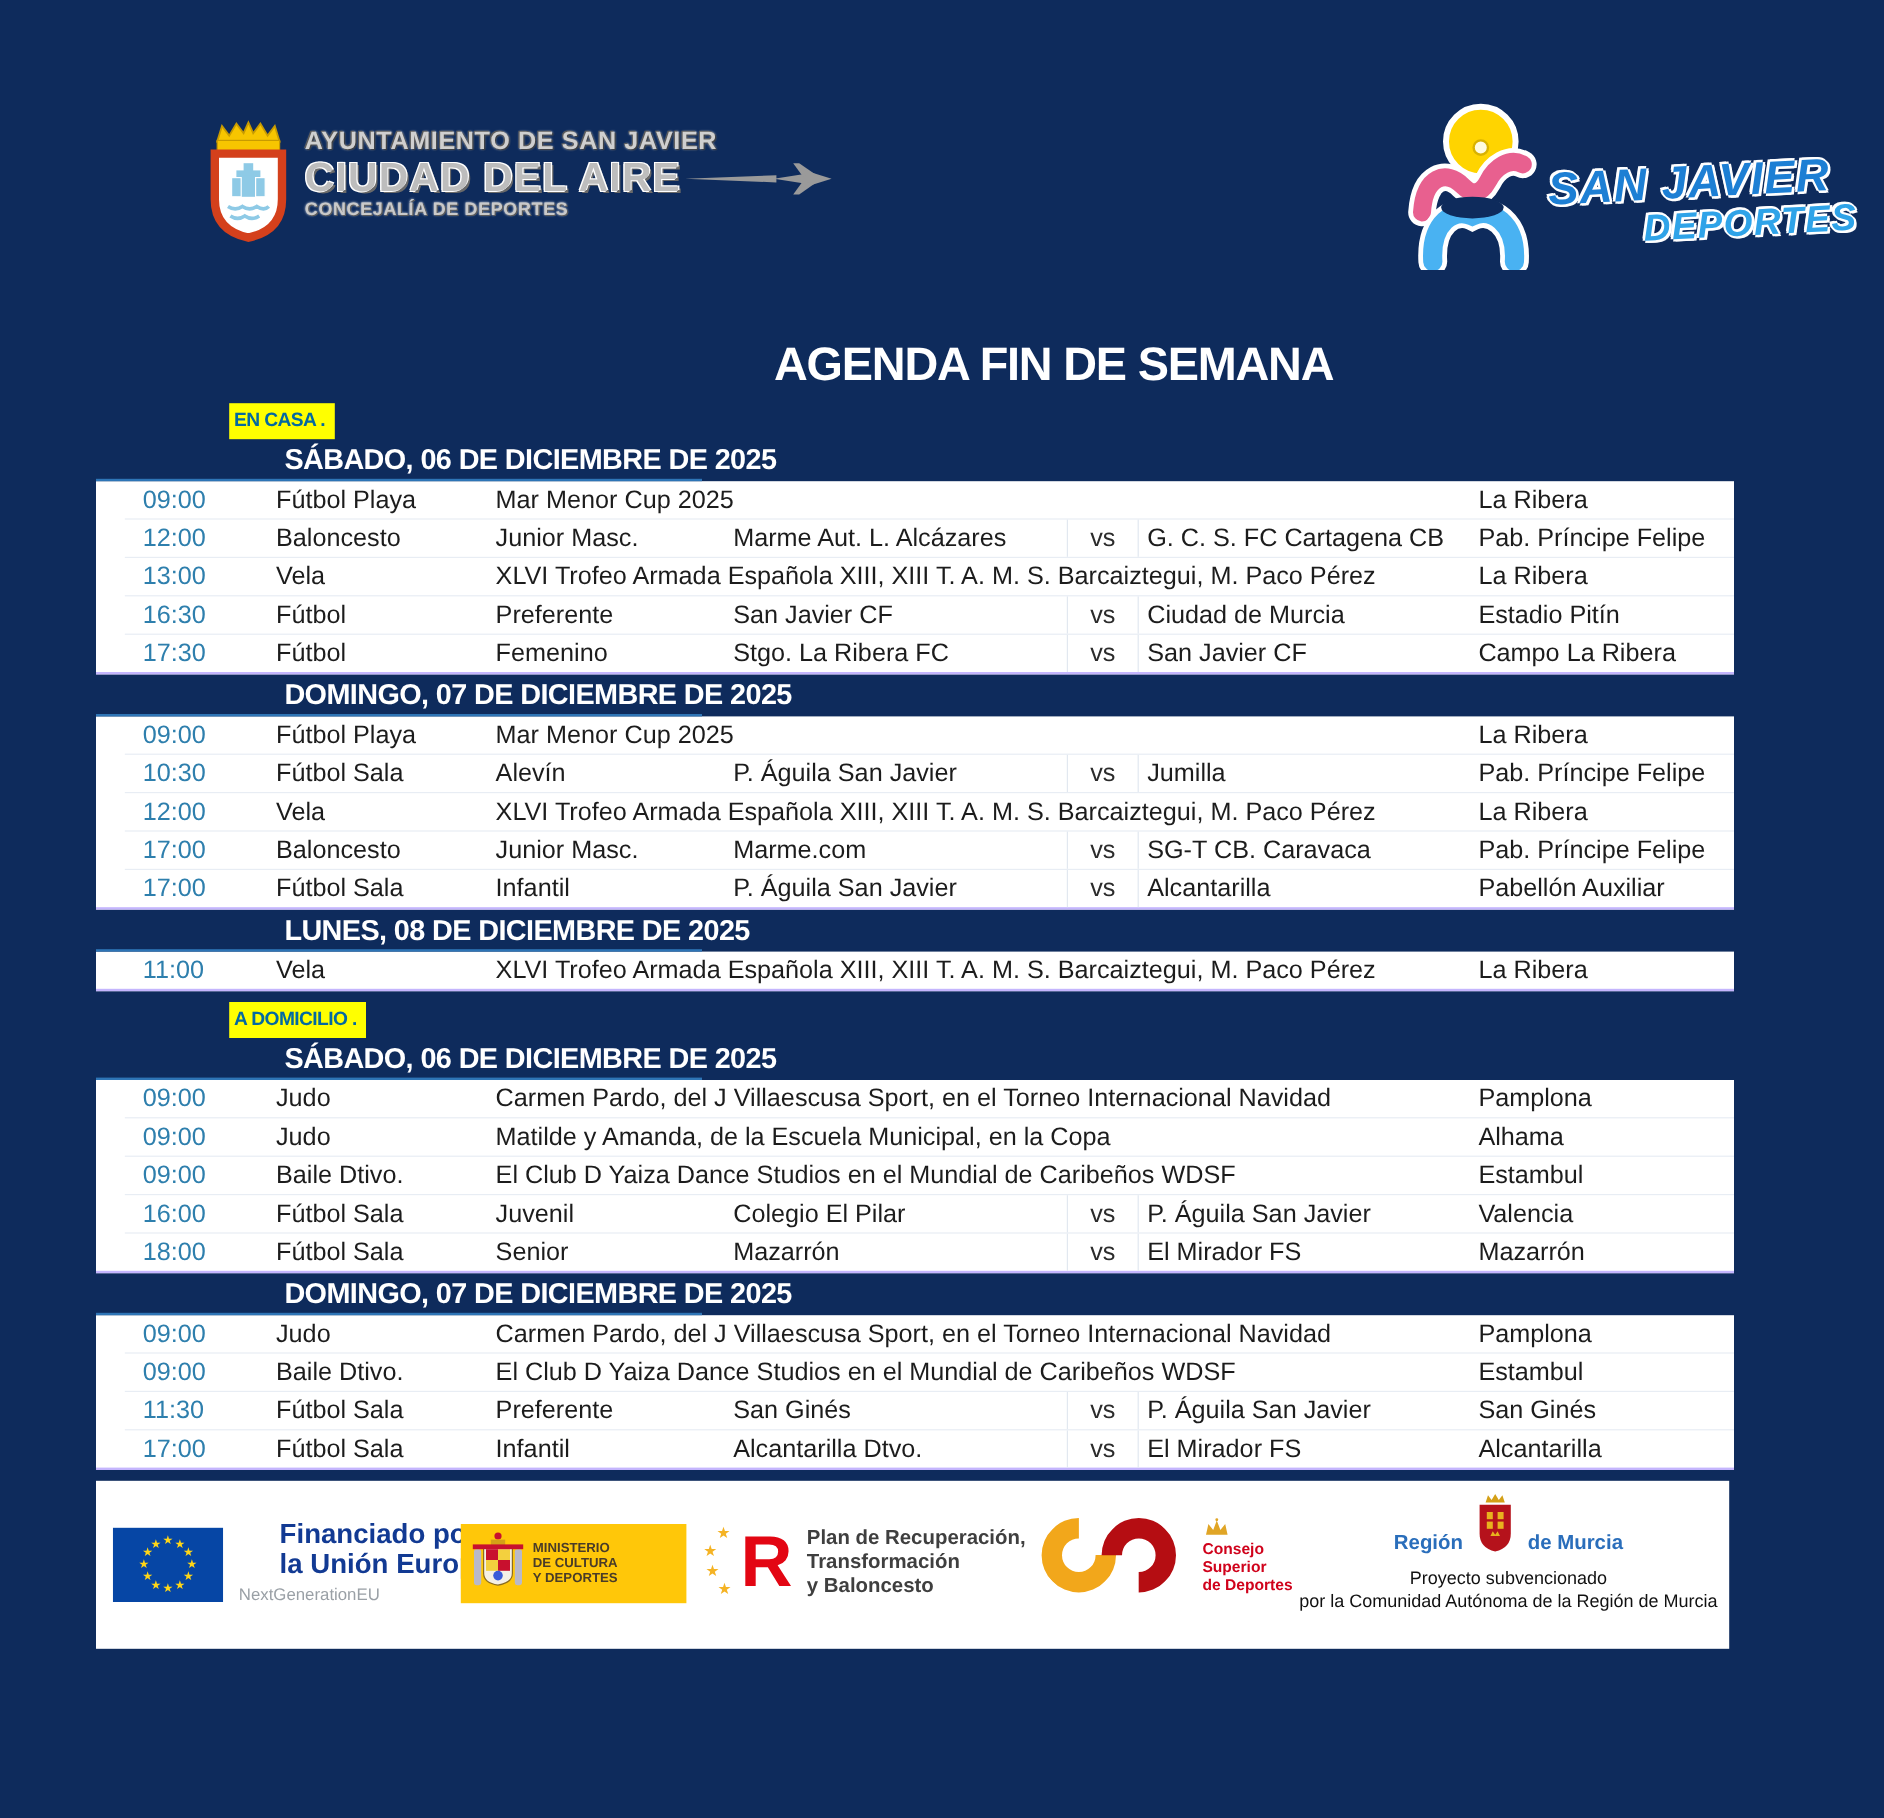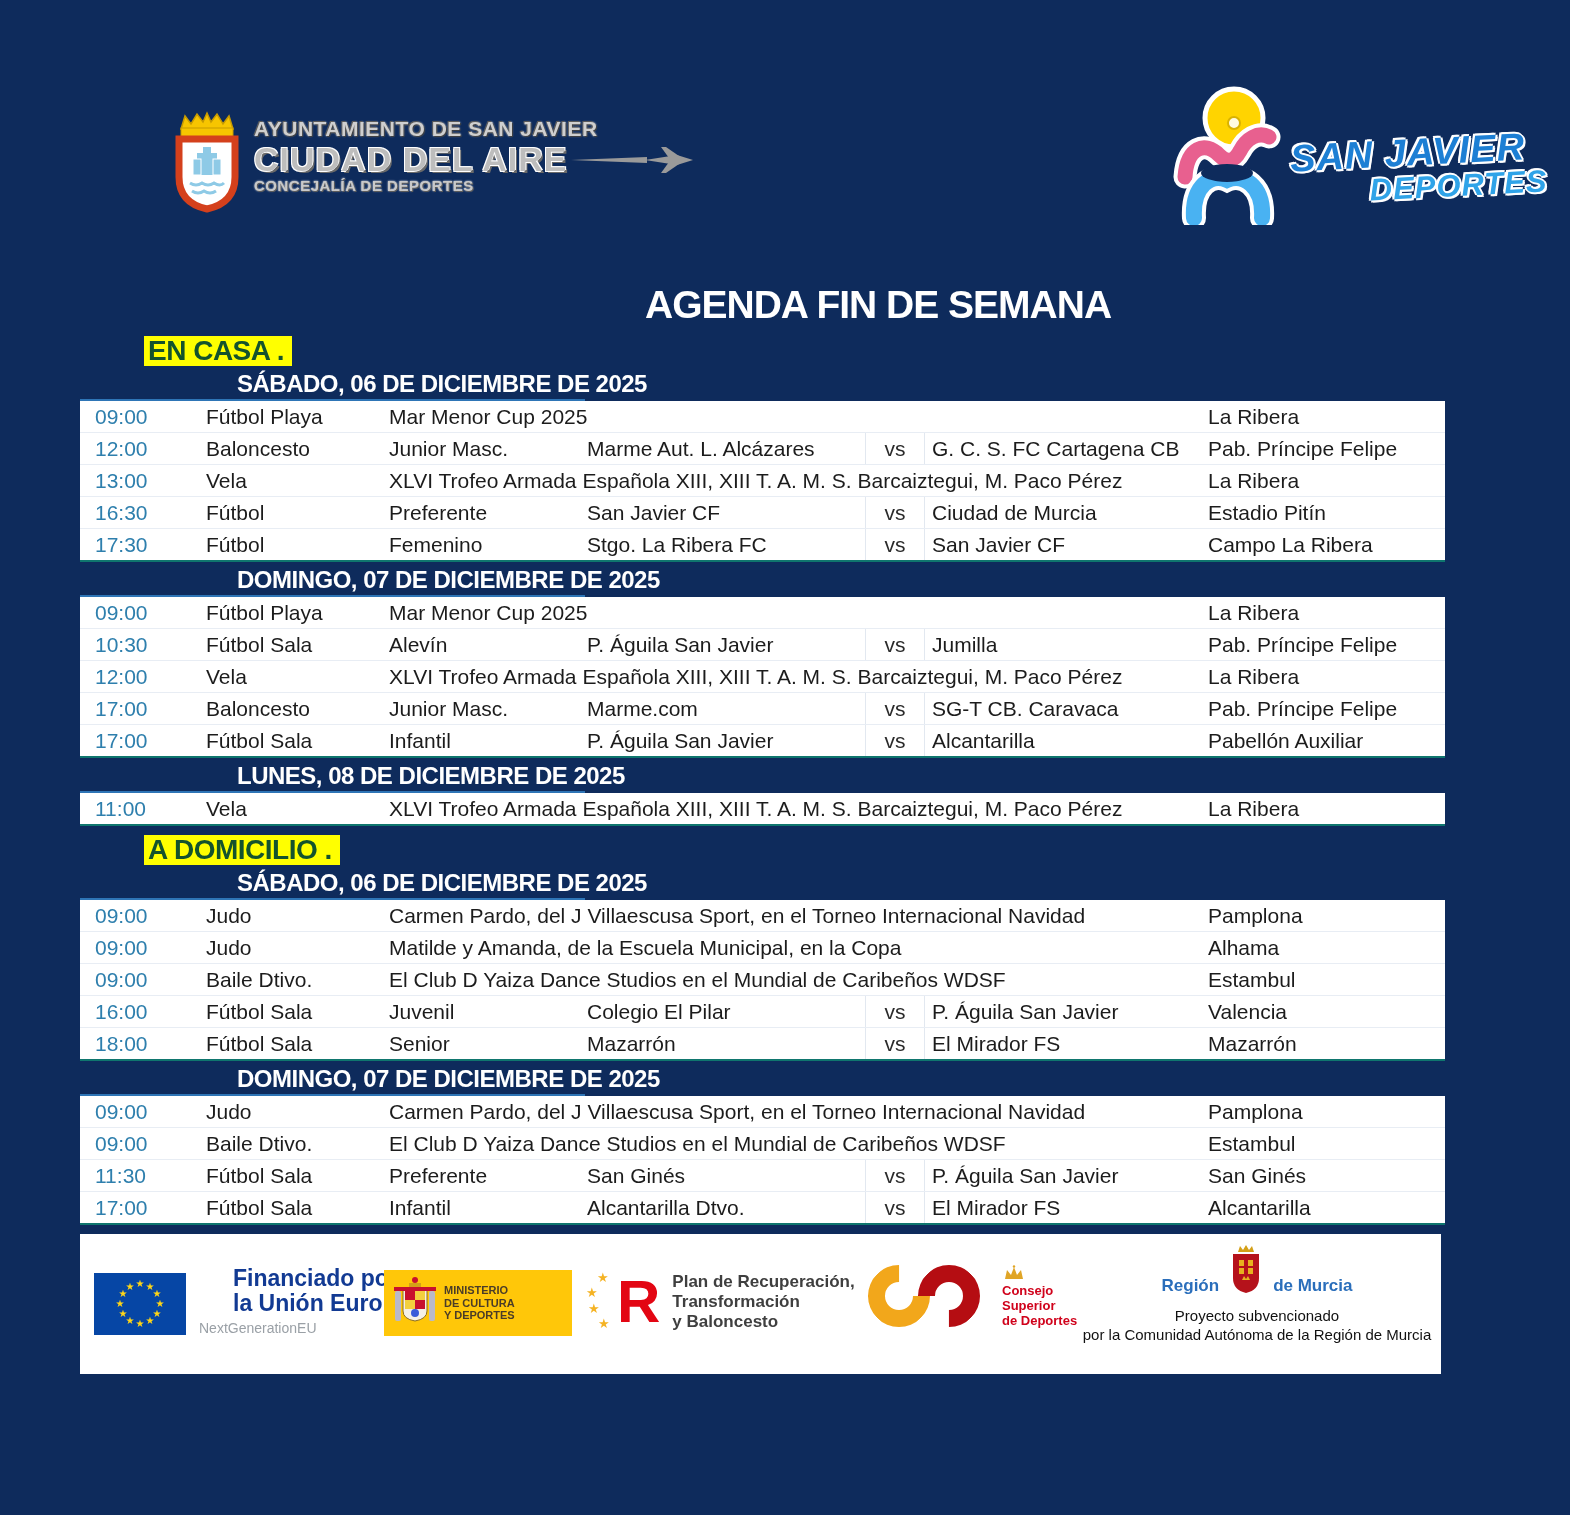--- a/index.html
+++ b/index.html
@@ -1,21 +1,21 @@
 <!DOCTYPE html>
 <html><head>
 <meta charset="utf-8">
 <style>
   html,body{margin:0;padding:0;}
   body{width:1570px;height:1515px;overflow:hidden;background:#0e2b5c;
        font-family:"Liberation Sans",sans-serif;}
   .page{position:relative;width:1570px;height:1515px;background:#0e2b5c;}
 
   
-  .logo-left{position:absolute;left:172px;top:109px;display:flex;gap:12px;align-items:flex-start;}
+  .logo-left{position:absolute;left:172px;top:98px;display:flex;gap:12px;align-items:flex-start;}
   .ll-text{padding-top:8px;}
   .ll1{font-size:21px;font-weight:bold;color:#cfcfcf;letter-spacing:0.5px;
        text-shadow:-1px -1px 0 #5a5a5a,1px 1px 1px #3c3c3c,0 0 2px #fff;}
   .ll2{font-size:34px;font-weight:bold;color:#bdbdbd;letter-spacing:1px;line-height:36px;
        text-shadow:-1px -1px 0 #fff,1px -1px 0 #fff,-1px 1px 0 #fff,2px 2px 0 #6a6a6a;
        display:flex;align-items:center;gap:2px;}
   .ll3{font-size:15px;font-weight:bold;color:#c9c9c9;letter-spacing:0.5px;
        text-shadow:1px 1px 0 #5a5a5a,0 0 2px #fff;}
 
   .logo-right{position:absolute;left:1172px;top:85px;display:flex;align-items:center;gap:6px;}
@@ -25,26 +25,26 @@
   .lr2{font-size:31px;font-weight:bold;font-style:italic;color:#2fa3e8;letter-spacing:1px;
        margin:-4px 0 0 78px;
        text-shadow:-2px 0 #fff,2px 0 #fff,0 -2px #fff,0 2px #fff,-2px -2px #fff,2px 2px #fff;}
 
   
   .title{position:absolute;left:645px;top:283px;margin:0;font-size:39px;font-weight:bold;
          color:#ffffff;letter-spacing:-1px;}
 
   
   .content{position:absolute;left:80px;top:336px;width:1365px;}
-  .section-label{width:fit-content;margin-left:64px;background:#ffff00;color:#14532d;
-                 font-size:28px;font-weight:bold;letter-spacing:-0.5px;padding:1px 8px 1px 4px;height:28px;line-height:28px;}
+  .section-label{width:fit-content;margin-left:111px;background:#ffff00;color:#0369a1;
+                 font-size:16px;font-weight:bold;letter-spacing:-0.5px;padding:1px 8px 1px 4px;height:28px;line-height:28px;}
   .section-label.second{margin-top:9px;}
   .day-title{margin-top:3px;height:29px;line-height:29px;padding-left:157px;color:#fff;
              font-size:24px;font-weight:bold;letter-spacing:-0.5px;}
-  .day-table{position:relative;margin-top:3px;background:#ffffff;border-bottom:2px solid #0f766e;}
+  .day-table{position:relative;margin-top:3px;background:#ffffff;border-bottom:2px solid #c4b5fd;padding-left:24px;}
   .day-table::before{content:"";position:absolute;top:-2px;left:0;width:505px;height:2px;background:#2e75b6;}
   .t-row{display:grid;grid-template-columns:85px 215px 200px 285px 60px 275px 245px;
          height:31px;line-height:31px;font-size:21px;color:#1c1c1c;}
   .t-row + .t-row{border-top:1px solid #e8edf4;}
   .cell{overflow:hidden;white-space:nowrap;}
   .c-time{padding-left:15px;color:#2e7fad;}
   .c-sport{padding-left:41px;}
   .c-cat{padding-left:9px;}
   .c-team1{padding-left:7px;}
   .c-vs{text-align:center;color:#2b2b2b;border-left:1px solid #e2e8f0;border-right:1px solid #e2e8f0;}

